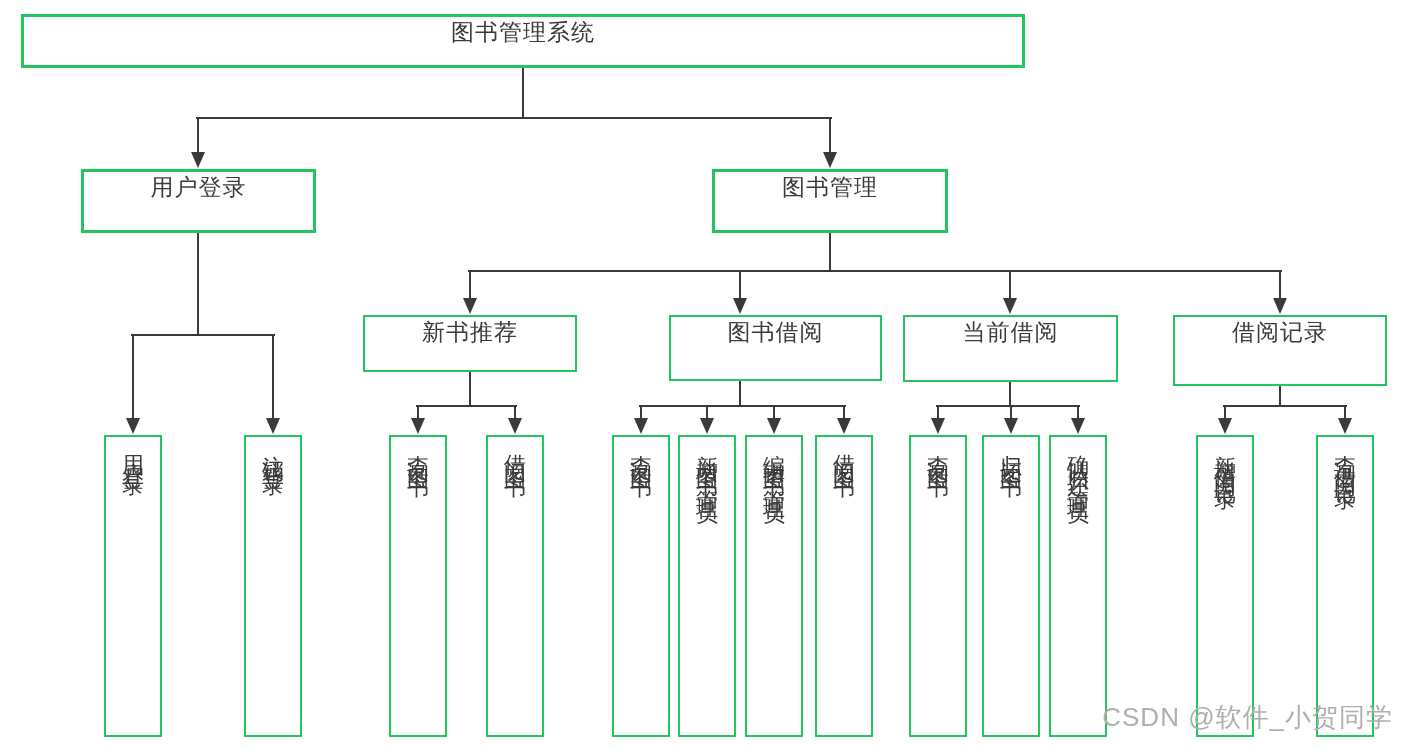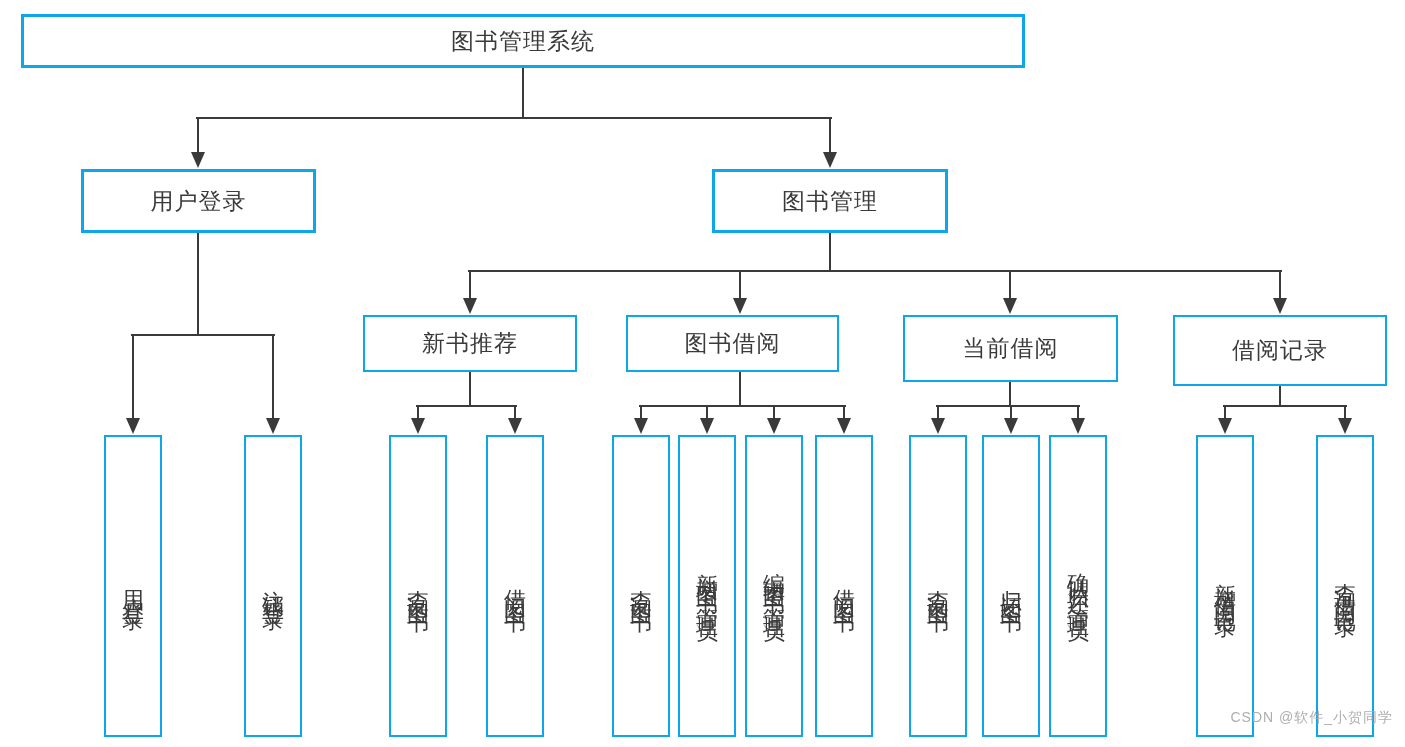--- a/index.html
+++ b/index.html
@@ -19,24 +19,24 @@
     position: absolute;
     left: 0; top: 0;
     width: 1405px;
     height: 747px;
     z-index: 1;
   }
   .box {
     position: absolute;
     box-sizing: border-box;
     background: #ffffff;
-    border: 2px solid #0ea5e9;
+    border: 2px solid #22c55e;
     color: #3a3a3a;
     display: flex;
-    align-items: center;
+    align-items: flex-start;
     justify-content: center;
     z-index: 2;
   }
   .box.root { border-width: 3px; }
   .box.lvl2 { border-width: 3px; }
   .h-label {
     font-size: 23px;
     letter-spacing: 1px;
     white-space: nowrap;
   }
@@ -44,22 +44,22 @@
     writing-mode: vertical-rl;
     text-orientation: mixed;
     font-size: 22px;
     letter-spacing: 7px;
     line-height: 1;
     white-space: nowrap;
   }
   #watermark {
     position: absolute;
     right: 12px;
-    bottom: 20px;
-    font-size: 14px;
+    bottom: 12px;
+    font-size: 26px;
     color: #aeaeae;
     letter-spacing: 1px;
     z-index: 3;
     white-space: nowrap;
   }
 </style>
 </head>
 <body>
 
 <div id="stage">
@@ -118,21 +118,21 @@
   <div class="box lvl2" style="left:81px;top:169px;width:235px;height:64px">
     <span class="h-label">用户登录</span>
   </div>
   <div class="box lvl2" style="left:712px;top:169px;width:236px;height:64px">
     <span class="h-label">图书管理</span>
   </div>
 
   <div class="box" style="left:363px;top:315px;width:214px;height:57px">
     <span class="h-label">新书推荐</span>
   </div>
-  <div class="box" style="left:626px;top:315px;width:213px;height:57px">
+  <div class="box" style="left:669px;top:315px;width:213px;height:66px">
     <span class="h-label">图书借阅</span>
   </div>
   <div class="box" style="left:903px;top:315px;width:215px;height:67px">
     <span class="h-label">当前借阅</span>
   </div>
   <div class="box" style="left:1173px;top:315px;width:214px;height:71px">
     <span class="h-label">借阅记录</span>
   </div>
 
   <div class="box" style="left:104px;top:435px;width:58px;height:302px">

